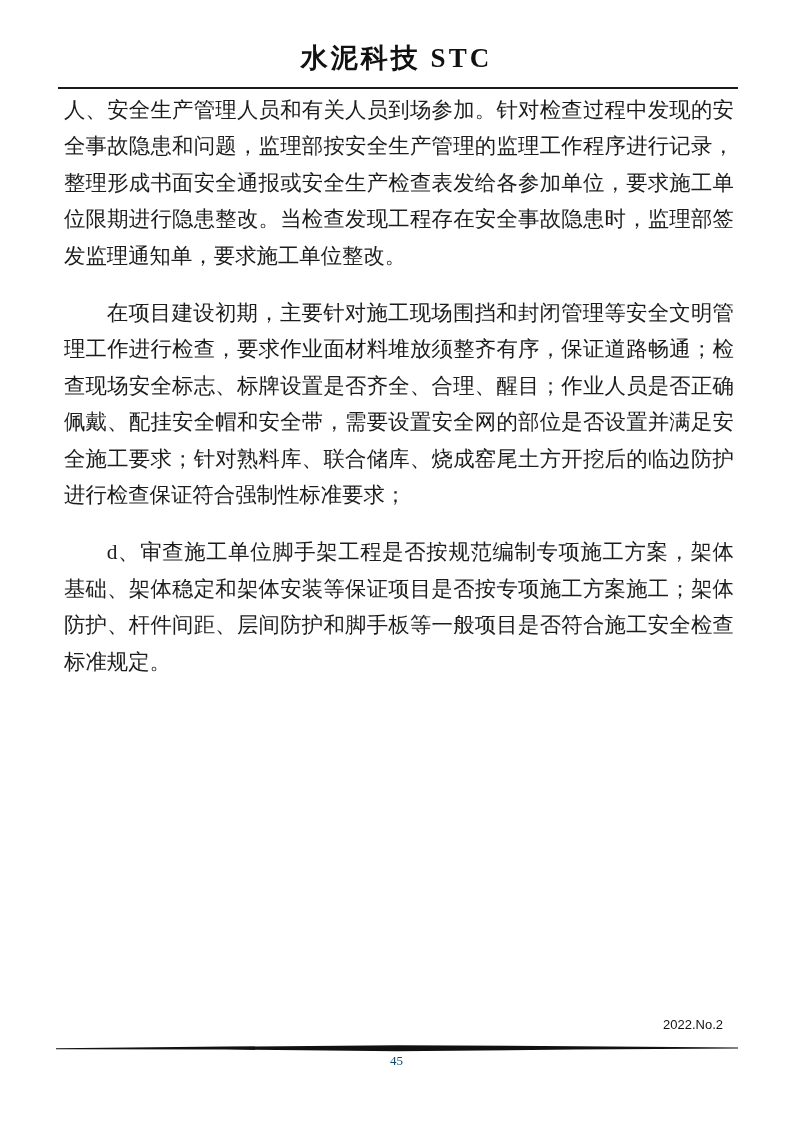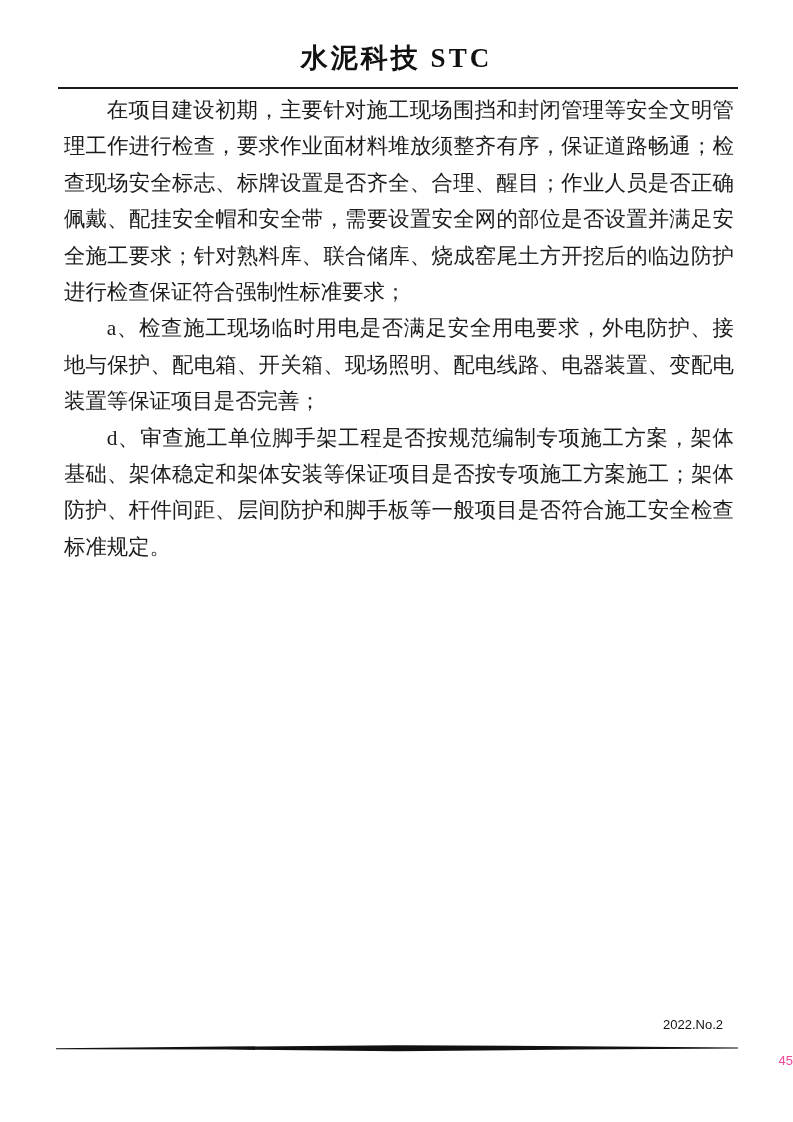--- a/index.html
+++ b/index.html
@@ -48,59 +48,60 @@
     color: #1c1c1c;
   }
   .doc-body p {
     margin: 0;
     padding: 0;
     text-align: justify;
     text-align-last: left;
   }
   .doc-body p.indent {
     text-indent: 2em;
+    margin-top: 21px;
   }
   .footer-rule {
     position: absolute;
     top: 1044px;
     left: 56px;
     width: 682px;
     height: 9px;
   }
   .footer-page-number {
     position: absolute;
     top: 1053px;
     left: 0;
     width: 100%;
-    text-align: right;
+    text-align: center;
     font-size: 13px;
-    color: #ec4899;
-    font-family: Liberation Sans, sans-serif;
+    color: #0c4a6e;
+    font-family: Liberation Serif, serif;
   }
   .footer-issue {
     position: absolute;
     top: 1017px;
     right: 70px;
     font-size: 13px;
     color: #111;
     font-family: "Liberation Sans", "DejaVu Sans", sans-serif;
   }
 </style>
 </head>
 <body>
 
 <div class="page">
 
   <div class="page-header-title">水泥科技 STC</div>
 
   <div class="header-rule"></div>
 
   <div class="doc-body">
+      <p>人、安全生产管理人员和有关人员到场参加。针对检查过程中发现的安全事故隐患和问题，监理部按安全生产管理的监理工作程序进行记录，整理形成书面安全通报或安全生产检查表发给各参加单位，要求施工单位限期进行隐患整改。当检查发现工程存在安全事故隐患时，监理部签发监理通知单，要求施工单位整改。</p>
       <p class="indent">在项目建设初期，主要针对施工现场围挡和封闭管理等安全文明管理工作进行检查，要求作业面材料堆放须整齐有序，保证道路畅通；检查现场安全标志、标牌设置是否齐全、合理、醒目；作业人员是否正确佩戴、配挂安全帽和安全带，需要设置安全网的部位是否设置并满足安全施工要求；针对熟料库、联合储库、烧成窑尾土方开挖后的临边防护进行检查保证符合强制性标准要求；</p>
-      <p class="indent">a、检查施工现场临时用电是否满足安全用电要求，外电防护、接地与保护、配电箱、开关箱、现场照明、配电线路、电器装置、变配电装置等保证项目是否完善；</p>
       <p class="indent">d、审查施工单位脚手架工程是否按规范编制专项施工方案，架体基础、架体稳定和架体安装等保证项目是否按专项施工方案施工；架体防护、杆件间距、层间防护和脚手板等一般项目是否符合施工安全检查标准规定。</p>
     </div>
 
   <svg class="footer-rule" viewBox="0 0 682 9" preserveAspectRatio="none">
     <polygon points="0,4.2 170,2.6 341,1.3 520,2.2 682,3.4 682,4.4 520,5.6 341,7.2 170,5.6 0,5.2" fill="#111111"></polygon>
   </svg>
 
   <div class="footer-page-number">45</div>
 
   <div class="footer-issue">2022.No.2</div>

